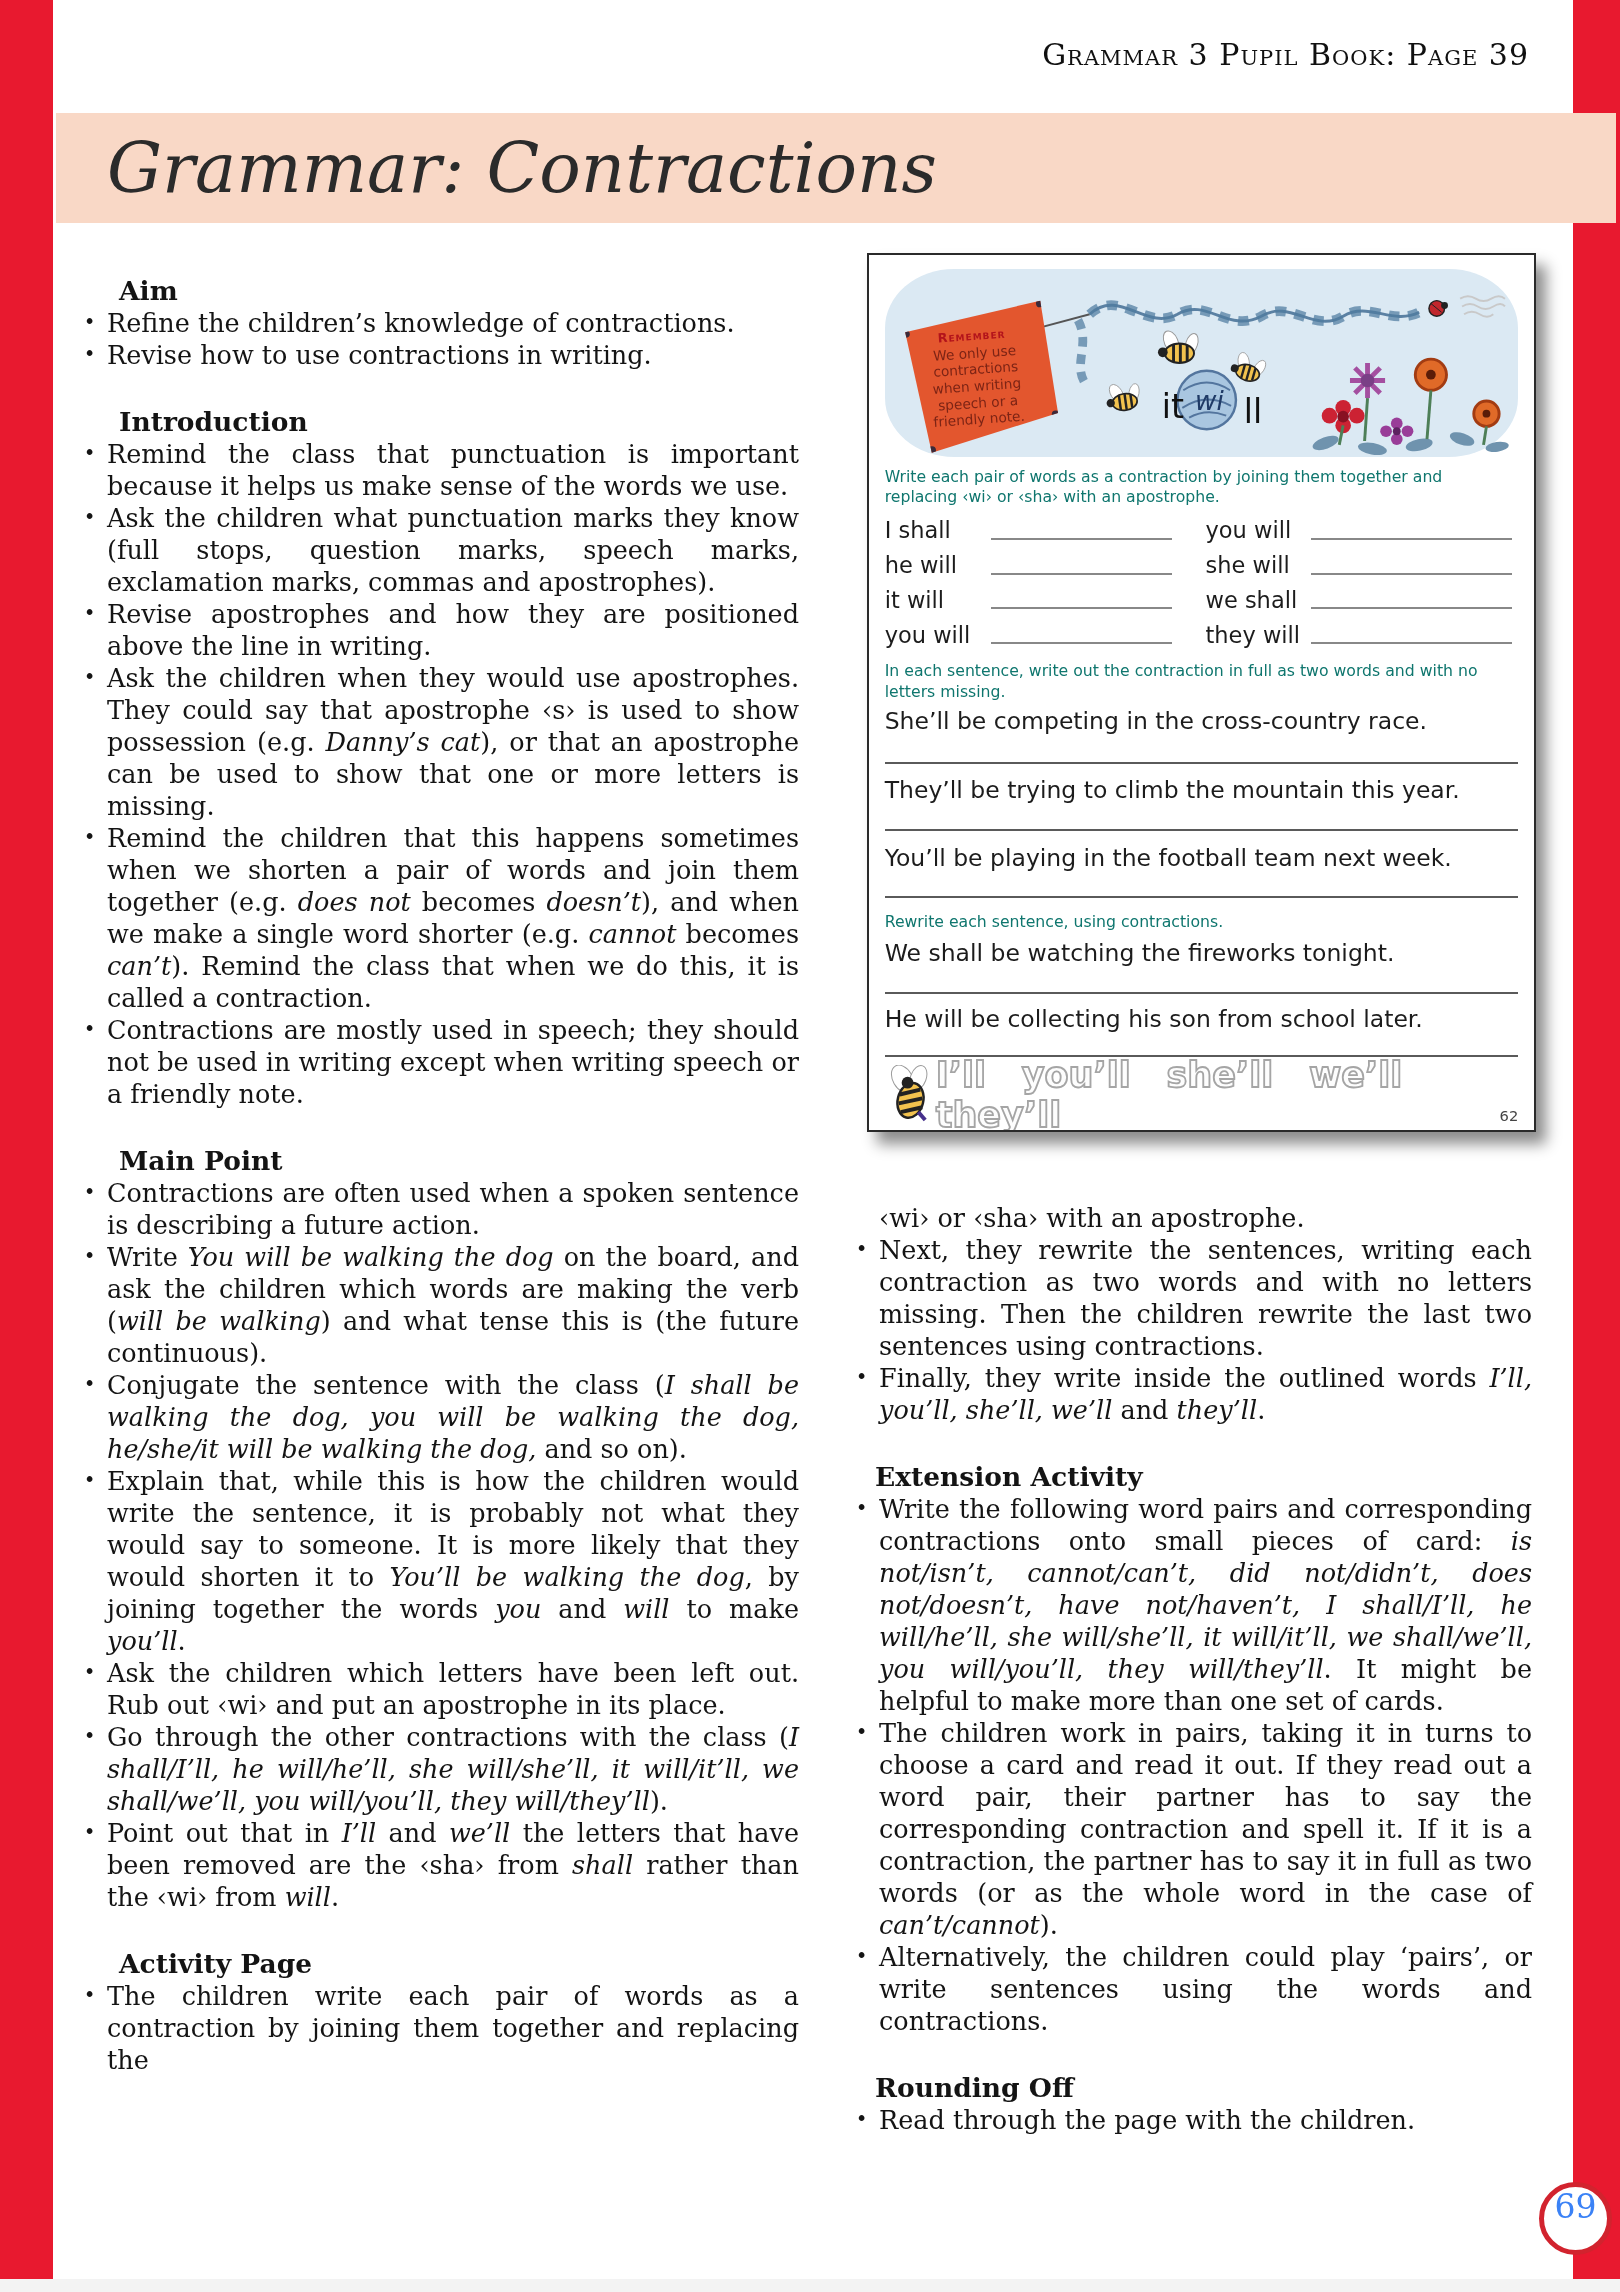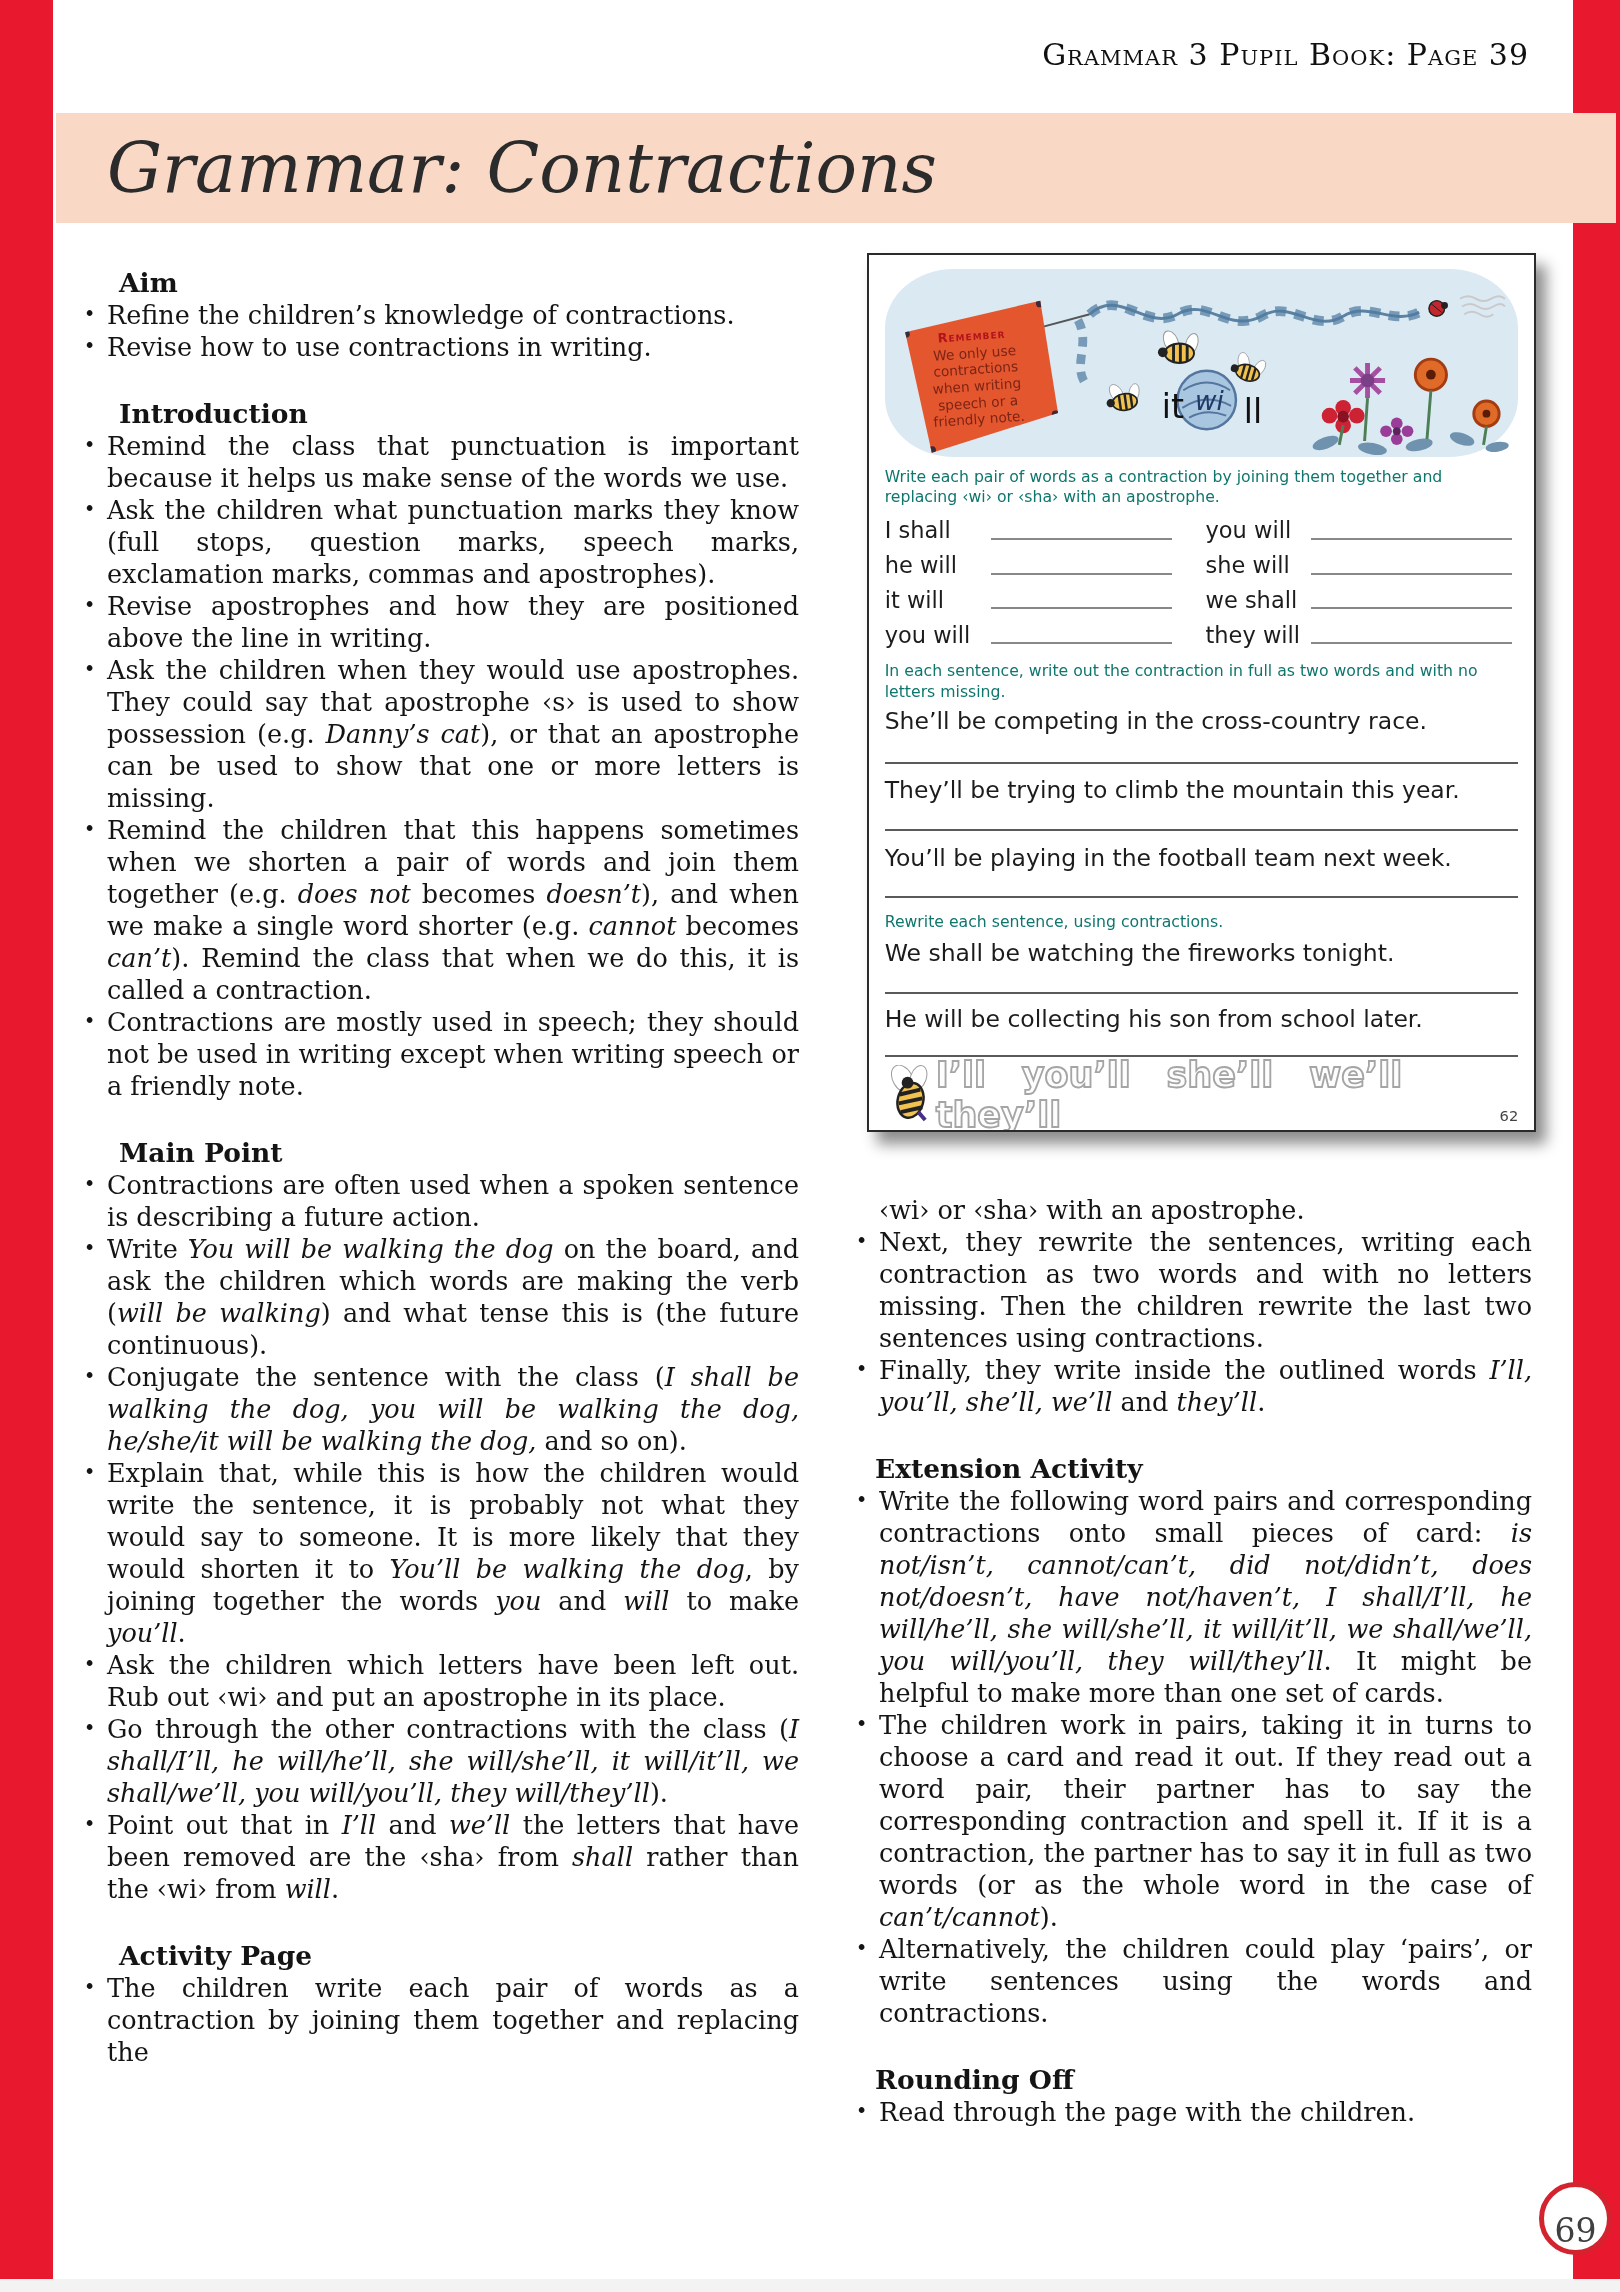--- a/index.html
+++ b/index.html
@@ -11,21 +11,21 @@
   .red-right{left:1573px;width:47px;}
   .bottom-strip{position:absolute;left:0;top:2279px;width:1620px;height:13.7px;background:#f3f3f3;}
   
   .header-ref{position:absolute;left:686px;top:37px;width:843px;text-align:right;
       font-variant:small-caps;font-size:30px;letter-spacing:1px;color:#101010;}
   
   .banner{position:absolute;left:56px;top:113px;width:1513px;height:110px;background:#f9d8c6;padding-left:47px;}
   .banner-title{position:absolute;left:51px;top:0;line-height:110px;font-size:69px;
       font-style:italic;color:#2b2b2b;white-space:nowrap;}
   
-  .col{position:absolute;font-size:25.5px;line-height:32px;text-align:justify;}
+  .col{position:absolute;font-size:25.5px;line-height:32px;text-align:justify;margin-top:8px;}
   .col-left{left:74px;top:267px;width:725px;}
   .col-right{left:846px;top:1194px;width:686px;}
   .section{margin-top:35px;}
   .section:first-child{margin-top:0;}
   .hdg{font-weight:bold;font-size:26.5px;text-align:left;}
   .col-left .hdg{padding-left:45px;}
   .col-right .hdg{padding-left:29px;}
   .b{position:relative;padding-left:33px;}
   .b::before{content:"\2022";position:absolute;left:9.8px;top:0;font-size:0.78em;}
   .cont{padding-left:33px;text-align:left;}
@@ -53,21 +53,21 @@
   .pair-cell:last-child .wline{margin-right:5.9px;}
   .ws-sent{font-size:23.5px;line-height:30px;margin-top:11.8px;}
   .ans{border-bottom:2px solid #5a5a5a;height:0;margin-top:23.5px;}
   .ws-bottom{display:flex;align-items:center;margin-top:5.9px;height:63px;}
   .outline-words{flex:1;font-size:35px;font-weight:bold;word-spacing:23.5px;
       color:#fdfdfd;-webkit-text-stroke:1.8px #a5a5a5;text-shadow:0 0 1px #bbb;}
   .ws-page-num{align-self:flex-end;font-size:14.7px;color:#444;padding-bottom:2px;}
   
   .badge{position:absolute;left:1539px;top:2182px;width:73px;height:73px;border-radius:50%;
       box-sizing:border-box;background:#fff;border:5.9px solid #d2232e;z-index:5;
-      display:flex;align-items:flex-end;justify-content:center;font-size:33px;color:#404040;}
+      display:flex;align-items:flex-start;justify-content:center;font-size:33px;color:#3b82f6;}
 </style>
 </head>
 <body>
 
 <div id="page">
 
   <div class="red-bar red-left"></div>
   <div class="red-bar red-right"></div>
   <div class="bottom-strip"></div>
 

